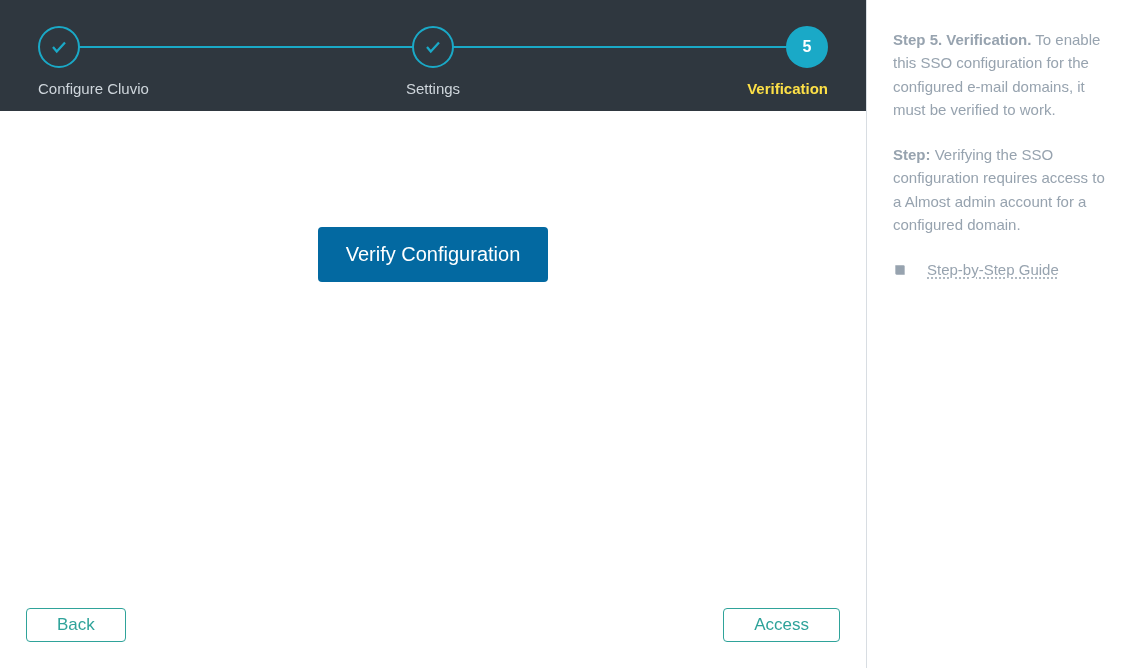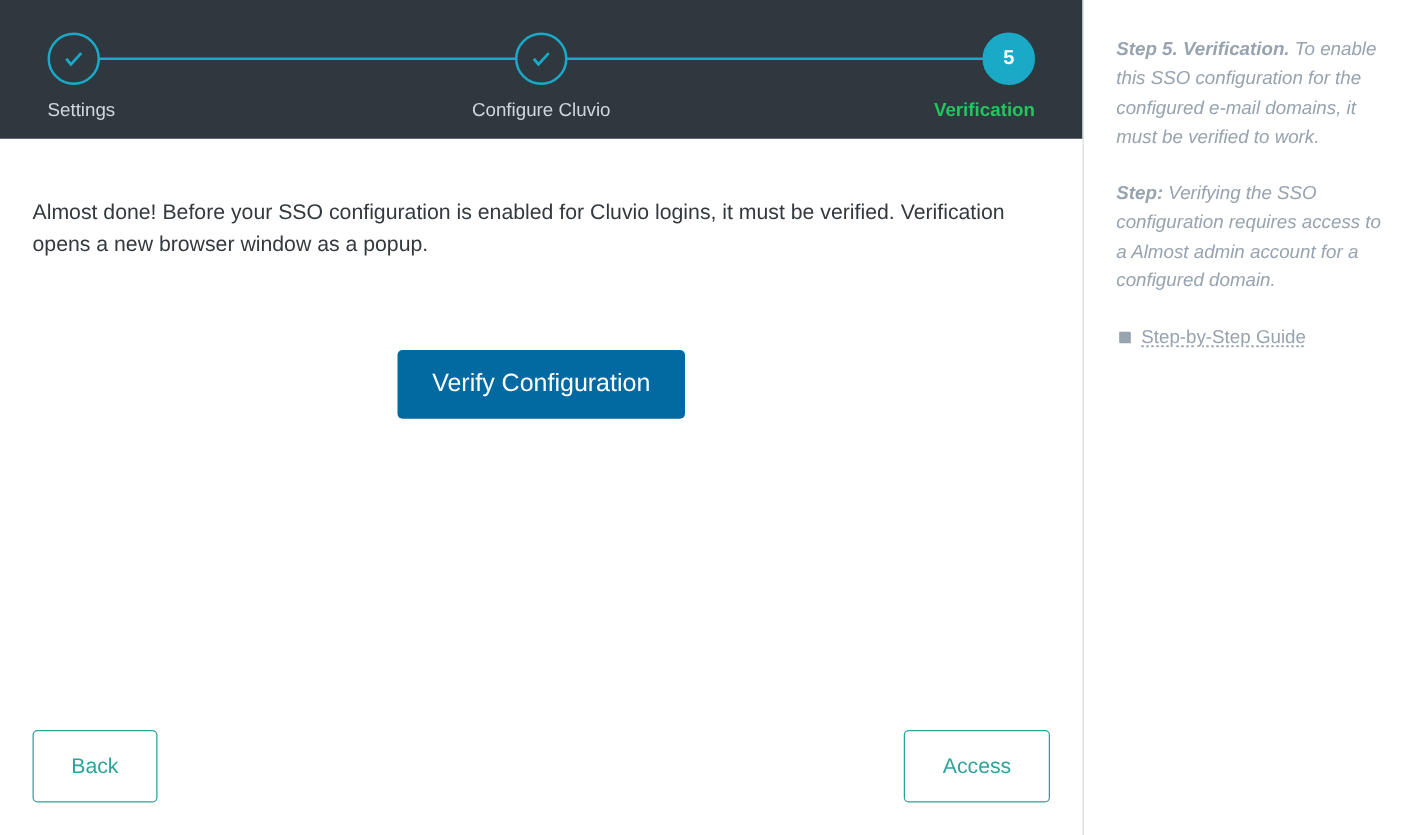--- a/index.html
+++ b/index.html
@@ -22,40 +22,40 @@
   .circle {
     width: 42px; height: 42px; border-radius: 50%;
     display: flex; align-items: center; justify-content: center;
     background: #2f373f; position: relative; z-index: 2;
   }
   .circle.done { border: 2px solid #1aa9c7; color: #1aa9c7; }
   .circle.current { background: #1aa9c7; border: 2px solid #1aa9c7; color: #fff; font-weight: 600; font-size: 16px; }
   .circle svg { width: 18px; height: 18px; stroke: #1aa9c7; stroke-width: 3; fill: none; }
 
   .step-label { margin-top: 12px; font-size: 15px; color: #cfd6dc; text-align: center; white-space: nowrap; }
-  .step.current .step-label { color: #22c55e; font-weight: 600; }
+  .step.current .step-label { color: #fde047; font-weight: 600; }
 
   
   .content { flex: 1; padding: 46px 26px 0 26px; display: flex; flex-direction: column; }
   .para { font-size: 17px; line-height: 1.55; color: #33393f; }
   .center-btn-row { display: flex; justify-content: center; margin: 70px 0 70px 0; }
   .btn-primary {
     background: #0369a1; color: #fff; border: none; font-size: 20px;
     padding: 16px 28px; border-radius: 4px; cursor: pointer;
   }
   .footer-row { margin-top: auto; display: flex; justify-content: space-between; padding: 0 0 26px 0; }
   .btn-outline {
     background: transparent; border: 1px solid #2fa39a; color: #2fa39a;
-    font-size: 17px; padding: 18px 30px; border-radius: 4px; cursor: pointer;
+    font-size: 17px; padding: 6px 30px; border-radius: 4px; cursor: pointer;
   }
 
   
-  .side-p { margin-bottom: 22px; font-style: italic; }
+  .side-p { margin-bottom: 22px; }
   .side-strong { font-weight: 600; color: #97a3af; }
-  .guide-link { display: inline-flex; align-items: center; gap: 6px; color: #97a3af; cursor: pointer; }
+  .guide-link { display: inline-flex; align-items: center; gap: 20px; color: #97a3af; cursor: pointer; }
   .guide-link span.text { text-decoration: underline; text-decoration-style: dotted; text-underline-offset: 3px; }
   .guide-link svg { width: 14px; height: 14px; fill: #97a3af; }
 </style>
 </head>
 <body>
 
 <div class="page">
 
   <div class="main">
 
@@ -63,45 +63,44 @@
       <div class="stepper">
         <div class="track"></div>
         <div class="steps">
 
           <div class="step">
             <div class="circle done">
               <svg viewBox="0 0 24 24">
                   <polyline points="4 12 9 18 20 6"></polyline>
                 </svg>
             </div>
-            <div class="step-label">Settings</div>
+            <div class="step-label">Configure Cluvio</div>
           </div>
 
           <div class="step">
             <div class="circle done">
               <svg viewBox="0 0 24 24">
                   <polyline points="4 12 9 18 20 6"></polyline>
                 </svg>
             </div>
-            <div class="step-label">Configure Cluvio</div>
+            <div class="step-label">Settings</div>
           </div>
 
 
 
           <div class="step current">
             <div class="circle current">5</div>
             <div class="step-label">Verification</div>
           </div>
 
         </div>
       </div>
     </div>
 
     <div class="content">
-      <p class="para">Almost done! Before your SSO configuration is enabled for Cluvio logins, it must be verified. Verification opens a new browser window as a popup.</p>
 
       <div class="center-btn-row">
         <button class="btn-primary">Verify Configuration</button>
       </div>
 
 
       <div class="footer-row">
         <button class="btn-outline">Back</button>
         <button class="btn-outline">Access</button>
       </div>

